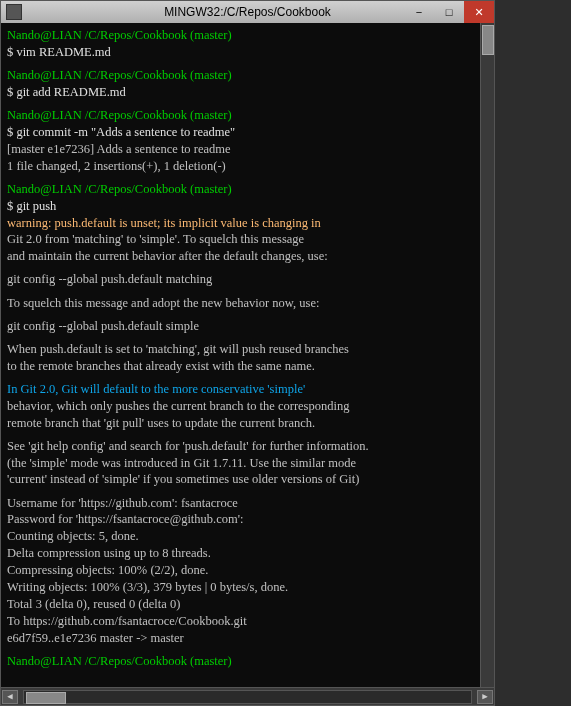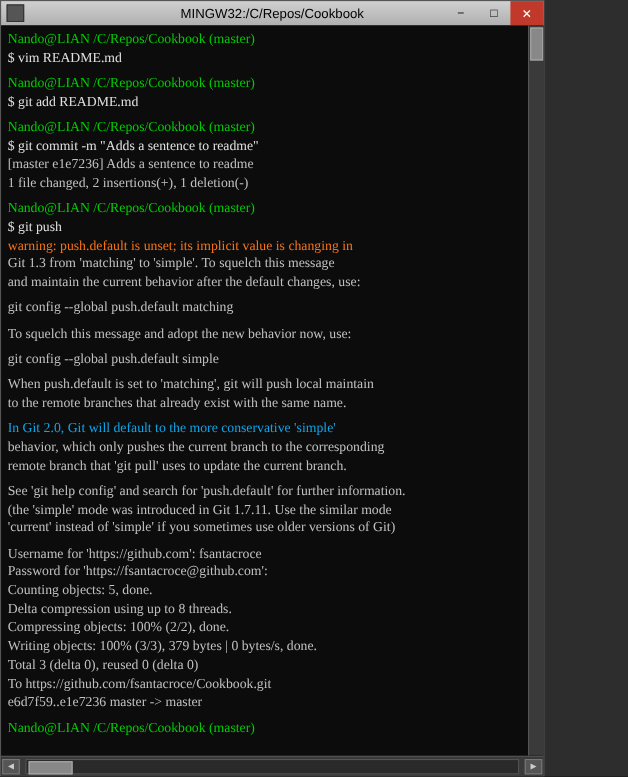--- a/index.html
+++ b/index.html
@@ -149,31 +149,31 @@
         <div><span style="color:#00cc00;">Nando@LIAN /C/Repos/Cookbook (master)</span></div>
         <div><span style="color:#e0e0e0;">$ git add README.md</span></div>
         <div style="line-height: 0.5;">&nbsp;</div>
         <div><span style="color:#00cc00;">Nando@LIAN /C/Repos/Cookbook (master)</span></div>
         <div><span style="color:#e0e0e0;">$ git commit -m "Adds a sentence to readme"</span></div>
         <div><span style="color:#c0c0c0;margin-top:46px;">[master e1e7236] Adds a sentence to readme</span></div>
         <div><span style="color:#c0c0c0;"> 1 file changed, 2 insertions(+), 1 deletion(-)</span></div>
         <div style="line-height: 0.5;">&nbsp;</div>
         <div><span style="color:#00cc00;">Nando@LIAN /C/Repos/Cookbook (master)</span></div>
         <div><span style="color:#e0e0e0;">$ git push</span></div>
-        <div><span style="color:#f97316;">warning: push.default is unset; its implicit value is changing in</span></div>
-        <div><span style="color:#c0c0c0;">Git 1.3 from 'matching' to 'simple'. To squelch this message</span></div>
+        <div><span style="color:#fdba74;">warning: push.default is unset; its implicit value is changing in</span></div>
+        <div><span style="color:#c0c0c0;">Git 2.0 from 'matching' to 'simple'. To squelch this message</span></div>
         <div><span style="color:#c0c0c0;">and maintain the current behavior after the default changes, use:</span></div>
         <div style="line-height: 0.5;">&nbsp;</div>
         <div><span style="color:#c0c0c0;">  git config --global push.default matching</span></div>
         <div style="line-height: 0.5;">&nbsp;</div>
         <div><span style="color:#c0c0c0;">To squelch this message and adopt the new behavior now, use:</span></div>
         <div style="line-height: 0.5;">&nbsp;</div>
         <div><span style="color:#c0c0c0;">  git config --global push.default simple</span></div>
         <div style="line-height: 0.5;">&nbsp;</div>
-        <div><span style="color:#c0c0c0;">When push.default is set to 'matching', git will push local maintain</span></div>
+        <div><span style="color:#c0c0c0;">When push.default is set to 'matching', git will push reused branches</span></div>
         <div><span style="color:#c0c0c0;">to the remote branches that already exist with the same name.</span></div>
         <div style="line-height: 0.5;">&nbsp;</div>
         <div><span style="color:#0ea5e9;">In Git 2.0, Git will default to the more conservative 'simple'</span></div>
         <div><span style="color:#c0c0c0;">behavior, which only pushes the current branch to the corresponding</span></div>
         <div><span style="color:#c0c0c0;">remote branch that 'git pull' uses to update the current branch.</span></div>
         <div style="line-height: 0.5;">&nbsp;</div>
         <div><span style="color:#c0c0c0;">See 'git help config' and search for 'push.default' for further information.</span></div>
         <div><span style="color:#c0c0c0;">(the 'simple' mode was introduced in Git 1.7.11. Use the similar mode</span></div>
         <div><span style="color:#c0c0c0;">'current' instead of 'simple' if you sometimes use older versions of Git)</span></div>
         <div style="line-height: 0.5;">&nbsp;</div>

